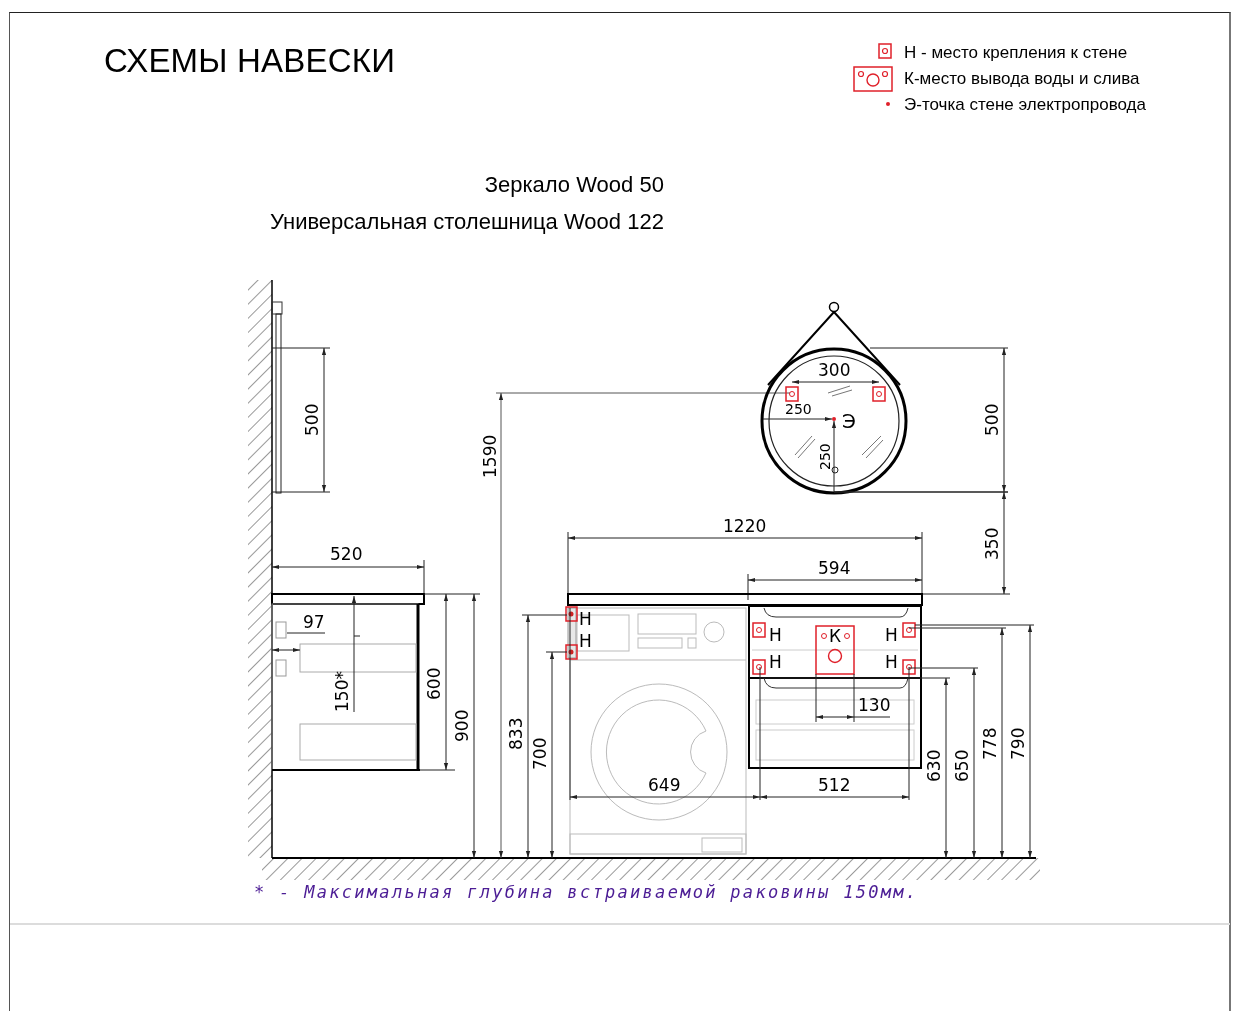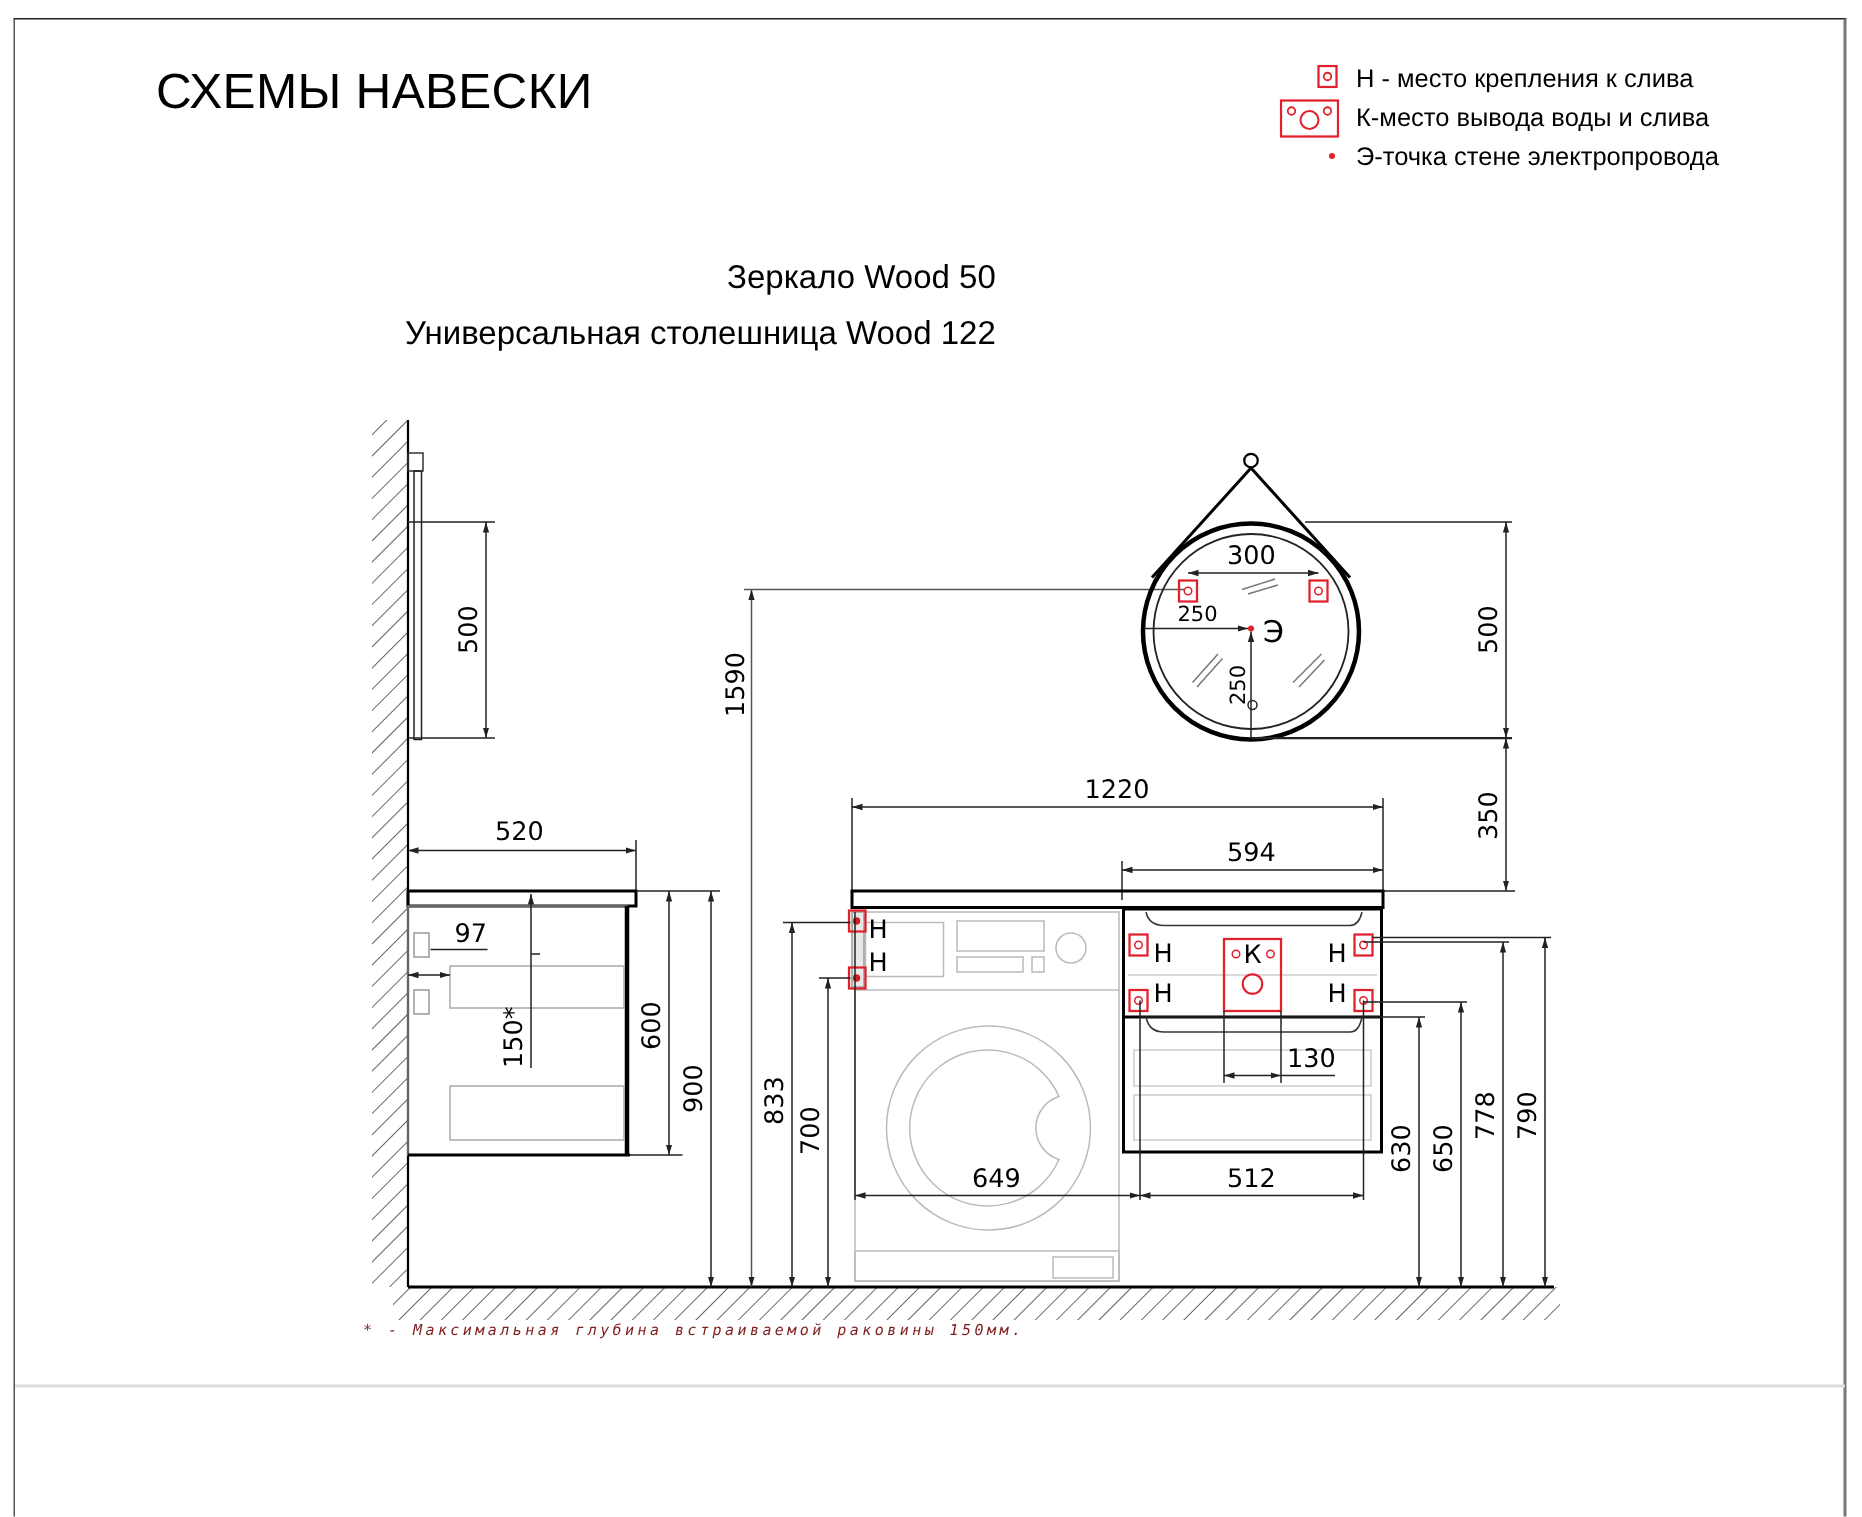--- a/index.html
+++ b/index.html
@@ -7,37 +7,37 @@
     .frame { position: absolute; left: 9px; top: 12px; width: 1222px; height: 1010px; border-left: 1px solid #555; border-top: 1px solid #222; border-right: 2px solid #777; box-sizing: border-box; }
     .sep { position: absolute; left: 10px; top: 923px; width: 1220px; height: 2px; background: #dcdcdc; }
     .title { position: absolute; left: 104px; top: 42px; font-size: 33px; letter-spacing: 0.2px; }
     .legend { position: absolute; left: 850px; top: 42px; font-size: 17px; }
     .legend-row { position: relative; height: 26px; line-height: 22px; }
     .legend-row .txt { position: absolute; left: 54px; white-space: nowrap; }
     .legend-row .ico { position: absolute; }
     .products { position: absolute; left: 270px; top: 166px; font-size: 22px; line-height: 37px; text-align: right; }
     svg.drawing { position: absolute; left: 0; top: 0; }
     .dim { font-family: "DejaVu Sans", sans-serif; font-size: 17px; fill: #000; }
-    .note { position: absolute; left: 242px; top: 882px; font-family: "DejaVu Sans Mono", monospace; font-size: 10px; letter-spacing: 2.3px; font-style: italic; color: #7f1d1d; white-space: nowrap; }
+    .note { position: absolute; left: 254px; top: 882px; font-family: "DejaVu Sans Mono", monospace; font-size: 17px; letter-spacing: 2.3px; font-style: italic; color: #4c1d95; white-space: nowrap; }
   </style>
 </head>
 <body>
 
 <div class="frame"></div>
 <div class="sep"></div>
 
 <div class="title">СХЕМЫ НАВЕСКИ</div>
 
 <div class="legend">
   <div class="legend-row">
     <svg class="ico" style="left:28px;top:1px" width="14" height="16">
       <rect x="1" y="1" width="12" height="14" fill="none" stroke="#e0202a" stroke-width="1.5"></rect>
       <circle cx="7" cy="8" r="2.5" fill="none" stroke="#e0202a" stroke-width="1.2"></circle>
     </svg>
-    <span class="txt">Н - место крепления к слива</span>
+    <span class="txt">Н - место крепления к стене</span>
   </div>
   <div class="legend-row">
     <svg class="ico" style="left:3px;top:-2px" width="40" height="26">
       <rect x="1" y="1" width="38" height="24" fill="none" stroke="#e0202a" stroke-width="1.5"></rect>
       <circle cx="20" cy="14" r="6" fill="none" stroke="#e0202a" stroke-width="1.4"></circle>
       <circle cx="8" cy="8" r="2.5" fill="none" stroke="#e0202a" stroke-width="1.2"></circle>
       <circle cx="32" cy="8" r="2.5" fill="none" stroke="#e0202a" stroke-width="1.2"></circle>
     </svg>
     <span class="txt">К-место вывода воды и слива</span>
   </div>

